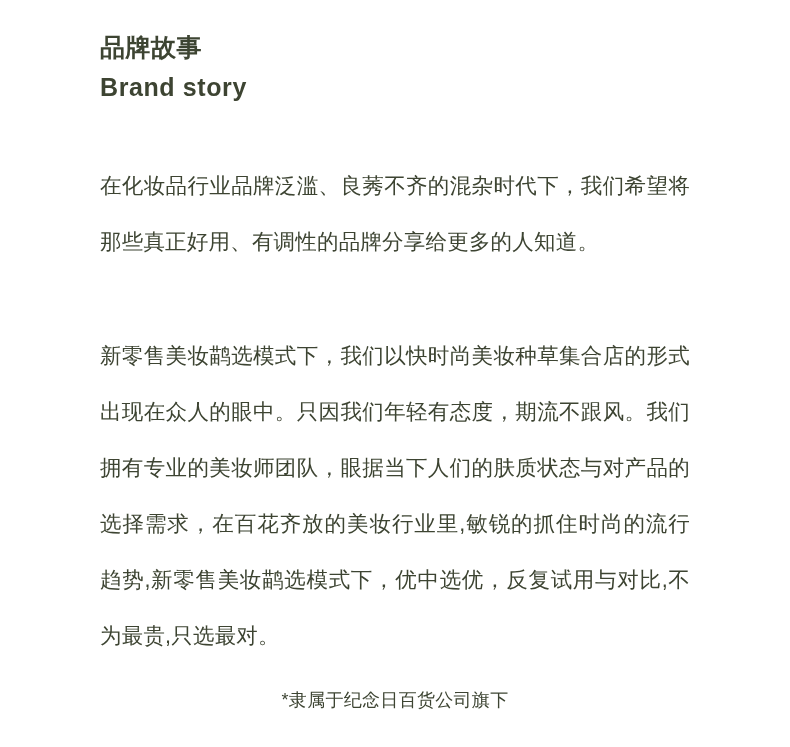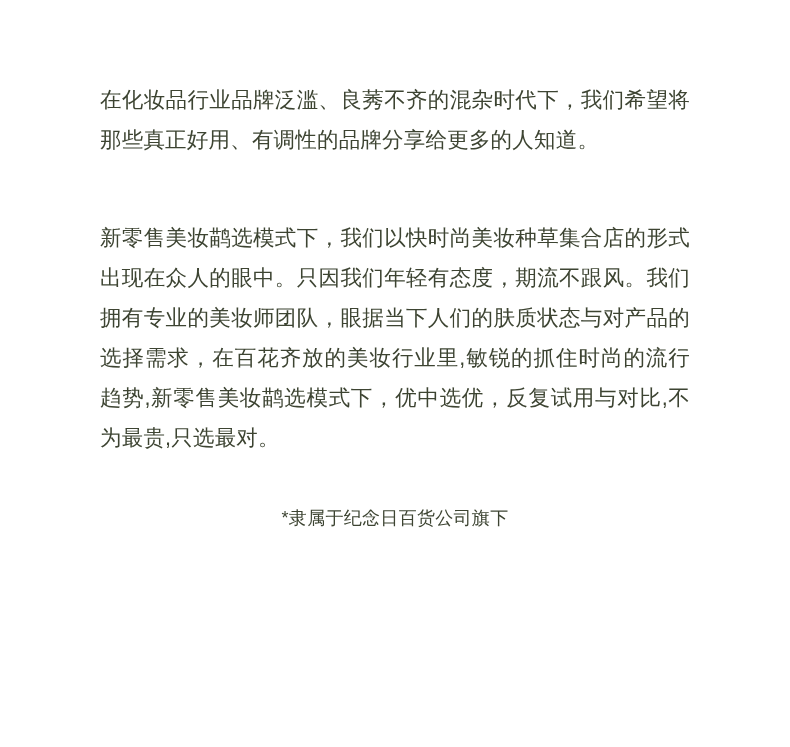--- a/index.html
+++ b/index.html
@@ -37,43 +37,47 @@
     line-height: 38px;
     letter-spacing: 0.6px;
     color: #3d4432;
     margin-top: 2px;
   }
   .body-block {
     margin-top: 52px;
   }
   .para {
     font-size: 21.5px;
-    line-height: 40px;
+    line-height: 56px;
     letter-spacing: 0.2px;
     color: #3d4432;
     text-align: justify;
     text-justify: inter-ideograph;
   }
   .para + .para {
     margin-top: 58px;
   }
   .footnote {
-    margin-top: 46px;
+    margin-top: 22px;
     text-align: center;
     font-size: 18px;
     line-height: 28px;
     color: #3d4432;
     letter-spacing: 0.3px;
   }
 </style>
 </head>
 <body>
 
 <div class="page">
 
+  <div class="title-block">
+    <div class="title-cn">品牌故事</div>
+    <div class="title-en">Brand story</div>
+  </div>
 
   <div class="body-block">
     <p class="para">在化妆品行业品牌泛滥、良莠不齐的混杂时代下，我们希望将那些真正好用、有调性的品牌分享给更多的人知道。</p>
     <p class="para">新零售美妆鹋选模式下，我们以快时尚美妆种草集合店的形式出现在众人的眼中。只因我们年轻有态度，期流不跟风。我们拥有专业的美妆师团队，眼据当下人们的肤质状态与对产品的选择需求，在百花齐放的美妆行业里,敏锐的抓住时尚的流行趋势,新零售美妆鹋选模式下，优中选优，反复试用与对比,不为最贵,只选最对。</p>
   </div>
 
   <div class="footnote">*隶属于纪念日百货公司旗下</div>
 
 </div>
 

